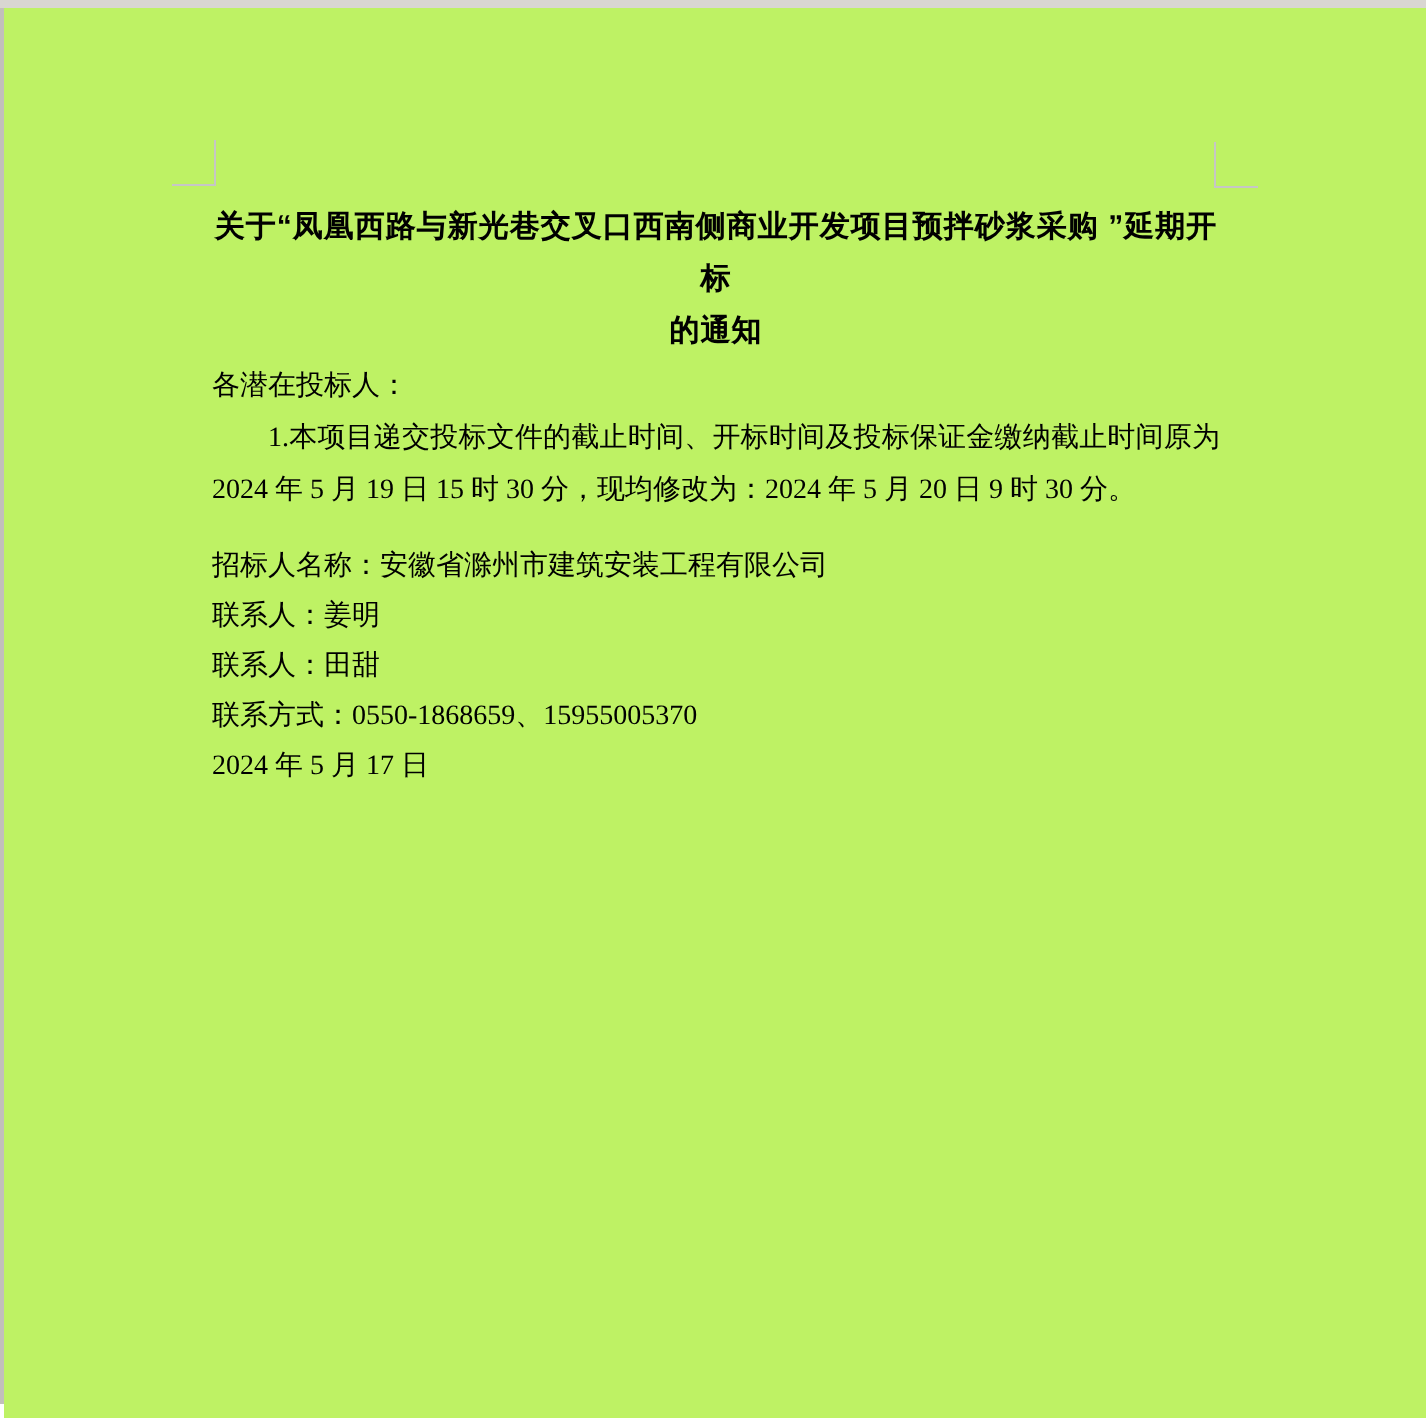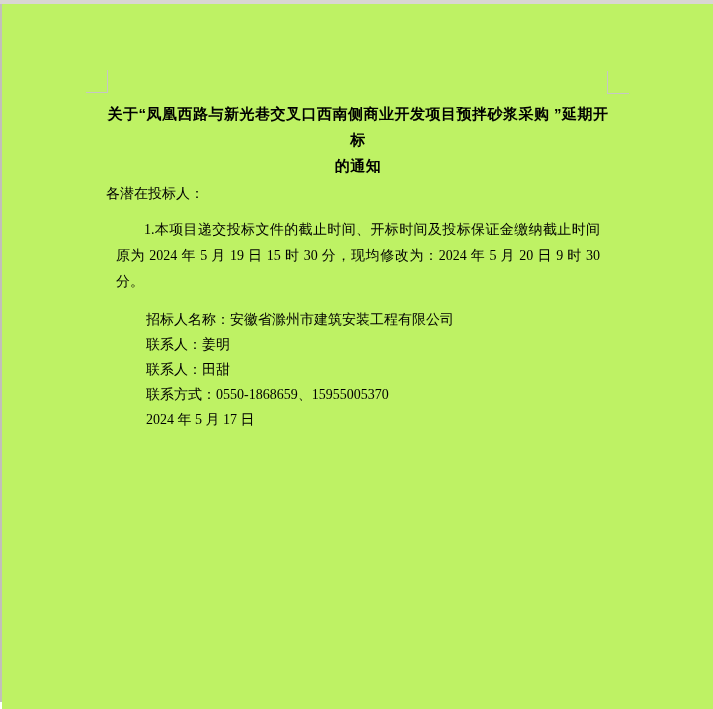--- a/index.html
+++ b/index.html
@@ -58,29 +58,28 @@
   .greeting {
     margin-top: 1px;
     font-size: 14px;
     line-height: 27px;
   }
   .body-para {
     font-size: 14px;
     line-height: 26px;
     text-align: justify;
     text-indent: 2em;
-    margin: 10px;
+    margin: 0;
   }
   .contact-block {
     margin-top: 12px;
     font-size: 14px;
   }
   .contact-line {
     line-height: 25px;
-    margin-left: 40px;
   }
 </style>
 </head>
 <body>
 
 <div class="canvas-top-strip"></div>
 <div class="page-left-edge"></div>
 
 <div class="page">
 

